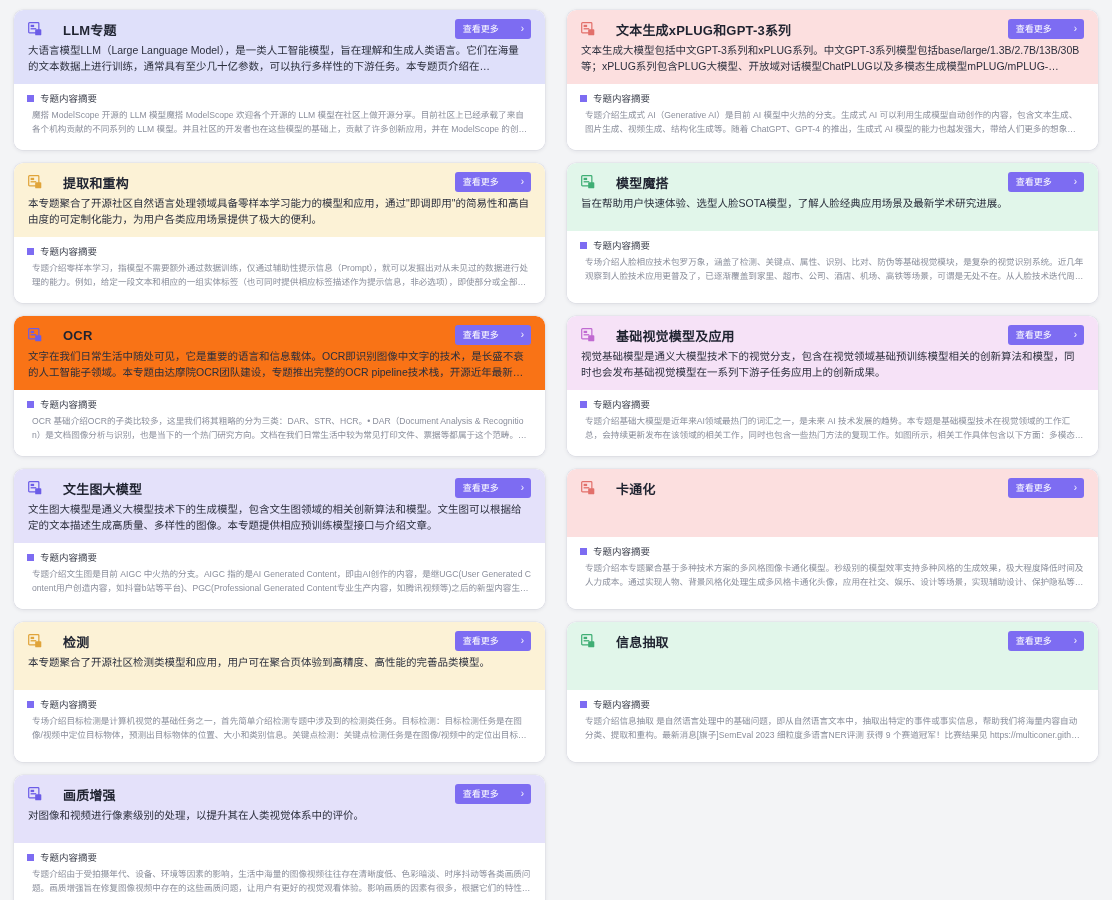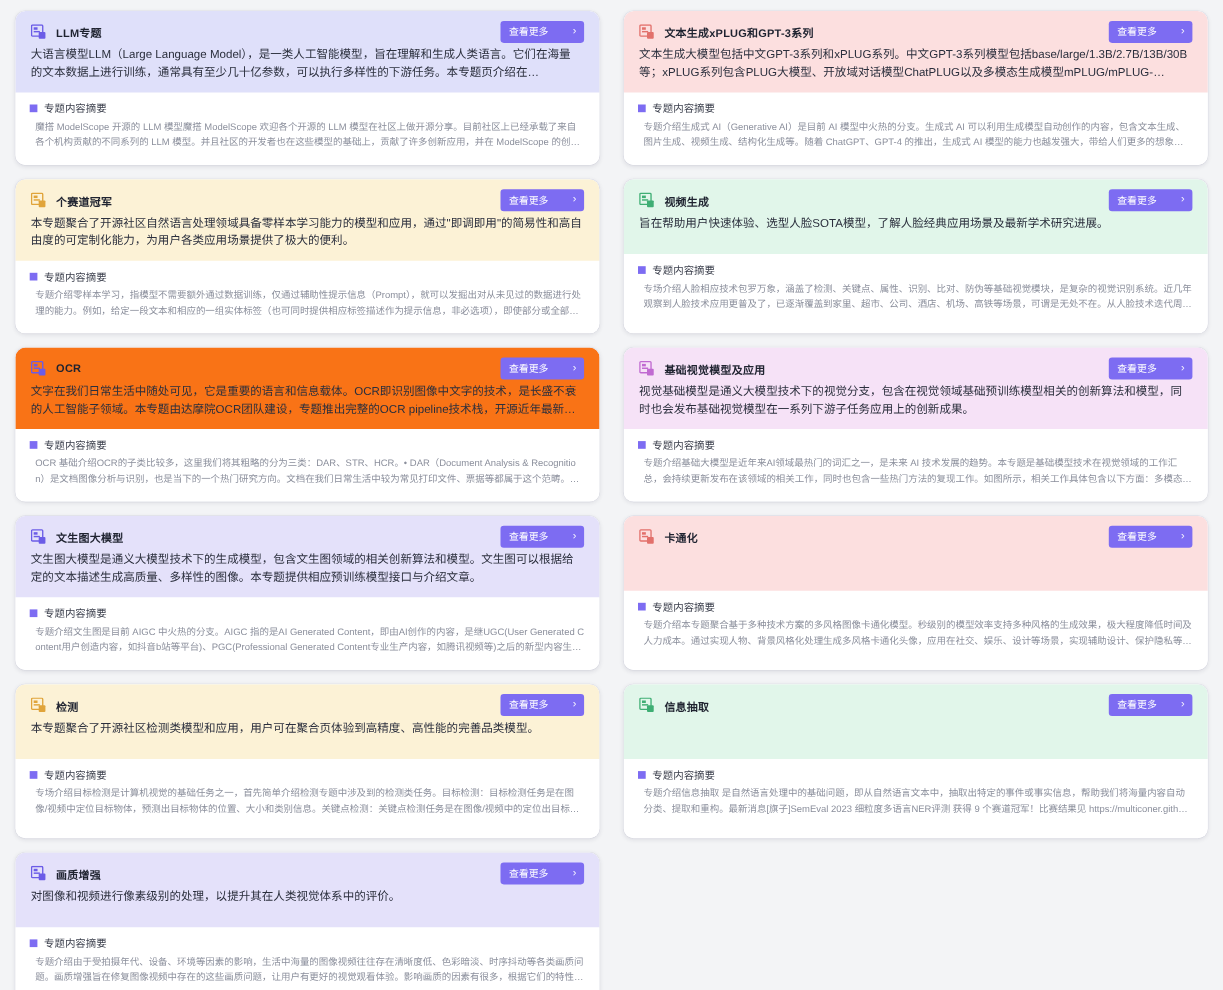--- a/index.html
+++ b/index.html
@@ -52,27 +52,28 @@
     align-items: center;
     gap: 9px;
     min-width: 0;
   }
   .topic-icon {
     width: 14px; height: 14px;
     flex: 0 0 14px;
     display: block;
   }
   .card-title {
-    font-size: 10px;
+    font-size: 13px;
     font-weight: bold;
     color: #1f2330;
     white-space: nowrap;
     overflow: hidden;
     text-overflow: ellipsis;
     letter-spacing: 0.2px;
+    margin-left: 12px;
   }
   .more-btn {
     flex: 0 0 auto;
     background: #7d6cf2;
     color: #ffffff;
     font-size: 9px;
     line-height: 1;
     border: none;
     border-radius: 3px;
     padding: 5px 7px 5px 8px;
@@ -202,21 +203,21 @@
       <div class="banner-top">
         <div class="title-wrap">
           <span class="topic-icon-slot">
                 <svg class="topic-icon" viewBox="0 0 16 16" xmlns="http://www.w3.org/2000/svg" aria-hidden="true">
                   <rect x="0.8" y="0.8" width="11.6" height="11.6" rx="1" fill="none" stroke="#e0a43a" stroke-width="1.4"></rect>
                   <rect x="3" y="3.2" width="4" height="2.6" fill="#e0a43a"></rect>
                   <rect x="3" y="7" width="6.4" height="1.5" fill="#e0a43a"></rect>
                   <rect x="8.2" y="8.2" width="7" height="7" rx="1" fill="#e0a43a"></rect>
                 </svg>
               </span>
-          <span class="card-title">个赛道冠军</span>
+          <span class="card-title">提取和重构</span>
         </div>
         <button class="more-btn" style="background: rgb(125, 108, 242);">
           <span class="more-label">查看更多</span>
           <span class="chev">›</span>
         </button>
       </div>
       <div class="card-desc">本专题聚合了开源社区自然语言处理领域具备零样本学习能力的模型和应用，通过"即调即用"的简易性和高自由度的可定制化能力，为用户各类应用场景提供了极大的便利。</div>
     </div>
     <div class="body">
       <div class="summary-label">
@@ -232,21 +233,21 @@
       <div class="banner-top">
         <div class="title-wrap">
           <span class="topic-icon-slot">
                 <svg class="topic-icon" viewBox="0 0 16 16" xmlns="http://www.w3.org/2000/svg" aria-hidden="true">
                   <rect x="0.8" y="0.8" width="11.6" height="11.6" rx="1" fill="none" stroke="#3fae74" stroke-width="1.4"></rect>
                   <rect x="3" y="3.2" width="4" height="2.6" fill="#3fae74"></rect>
                   <rect x="3" y="7" width="6.4" height="1.5" fill="#3fae74"></rect>
                   <rect x="8.2" y="8.2" width="7" height="7" rx="1" fill="#3fae74"></rect>
                 </svg>
               </span>
-          <span class="card-title">视频生成</span>
+          <span class="card-title">模型魔搭</span>
         </div>
         <button class="more-btn" style="background: rgb(125, 108, 242);">
           <span class="more-label">查看更多</span>
           <span class="chev">›</span>
         </button>
       </div>
       <div class="card-desc">旨在帮助用户快速体验、选型人脸SOTA模型，了解人脸经典应用场景及最新学术研究进展。</div>
     </div>
     <div class="body">
       <div class="summary-label">

